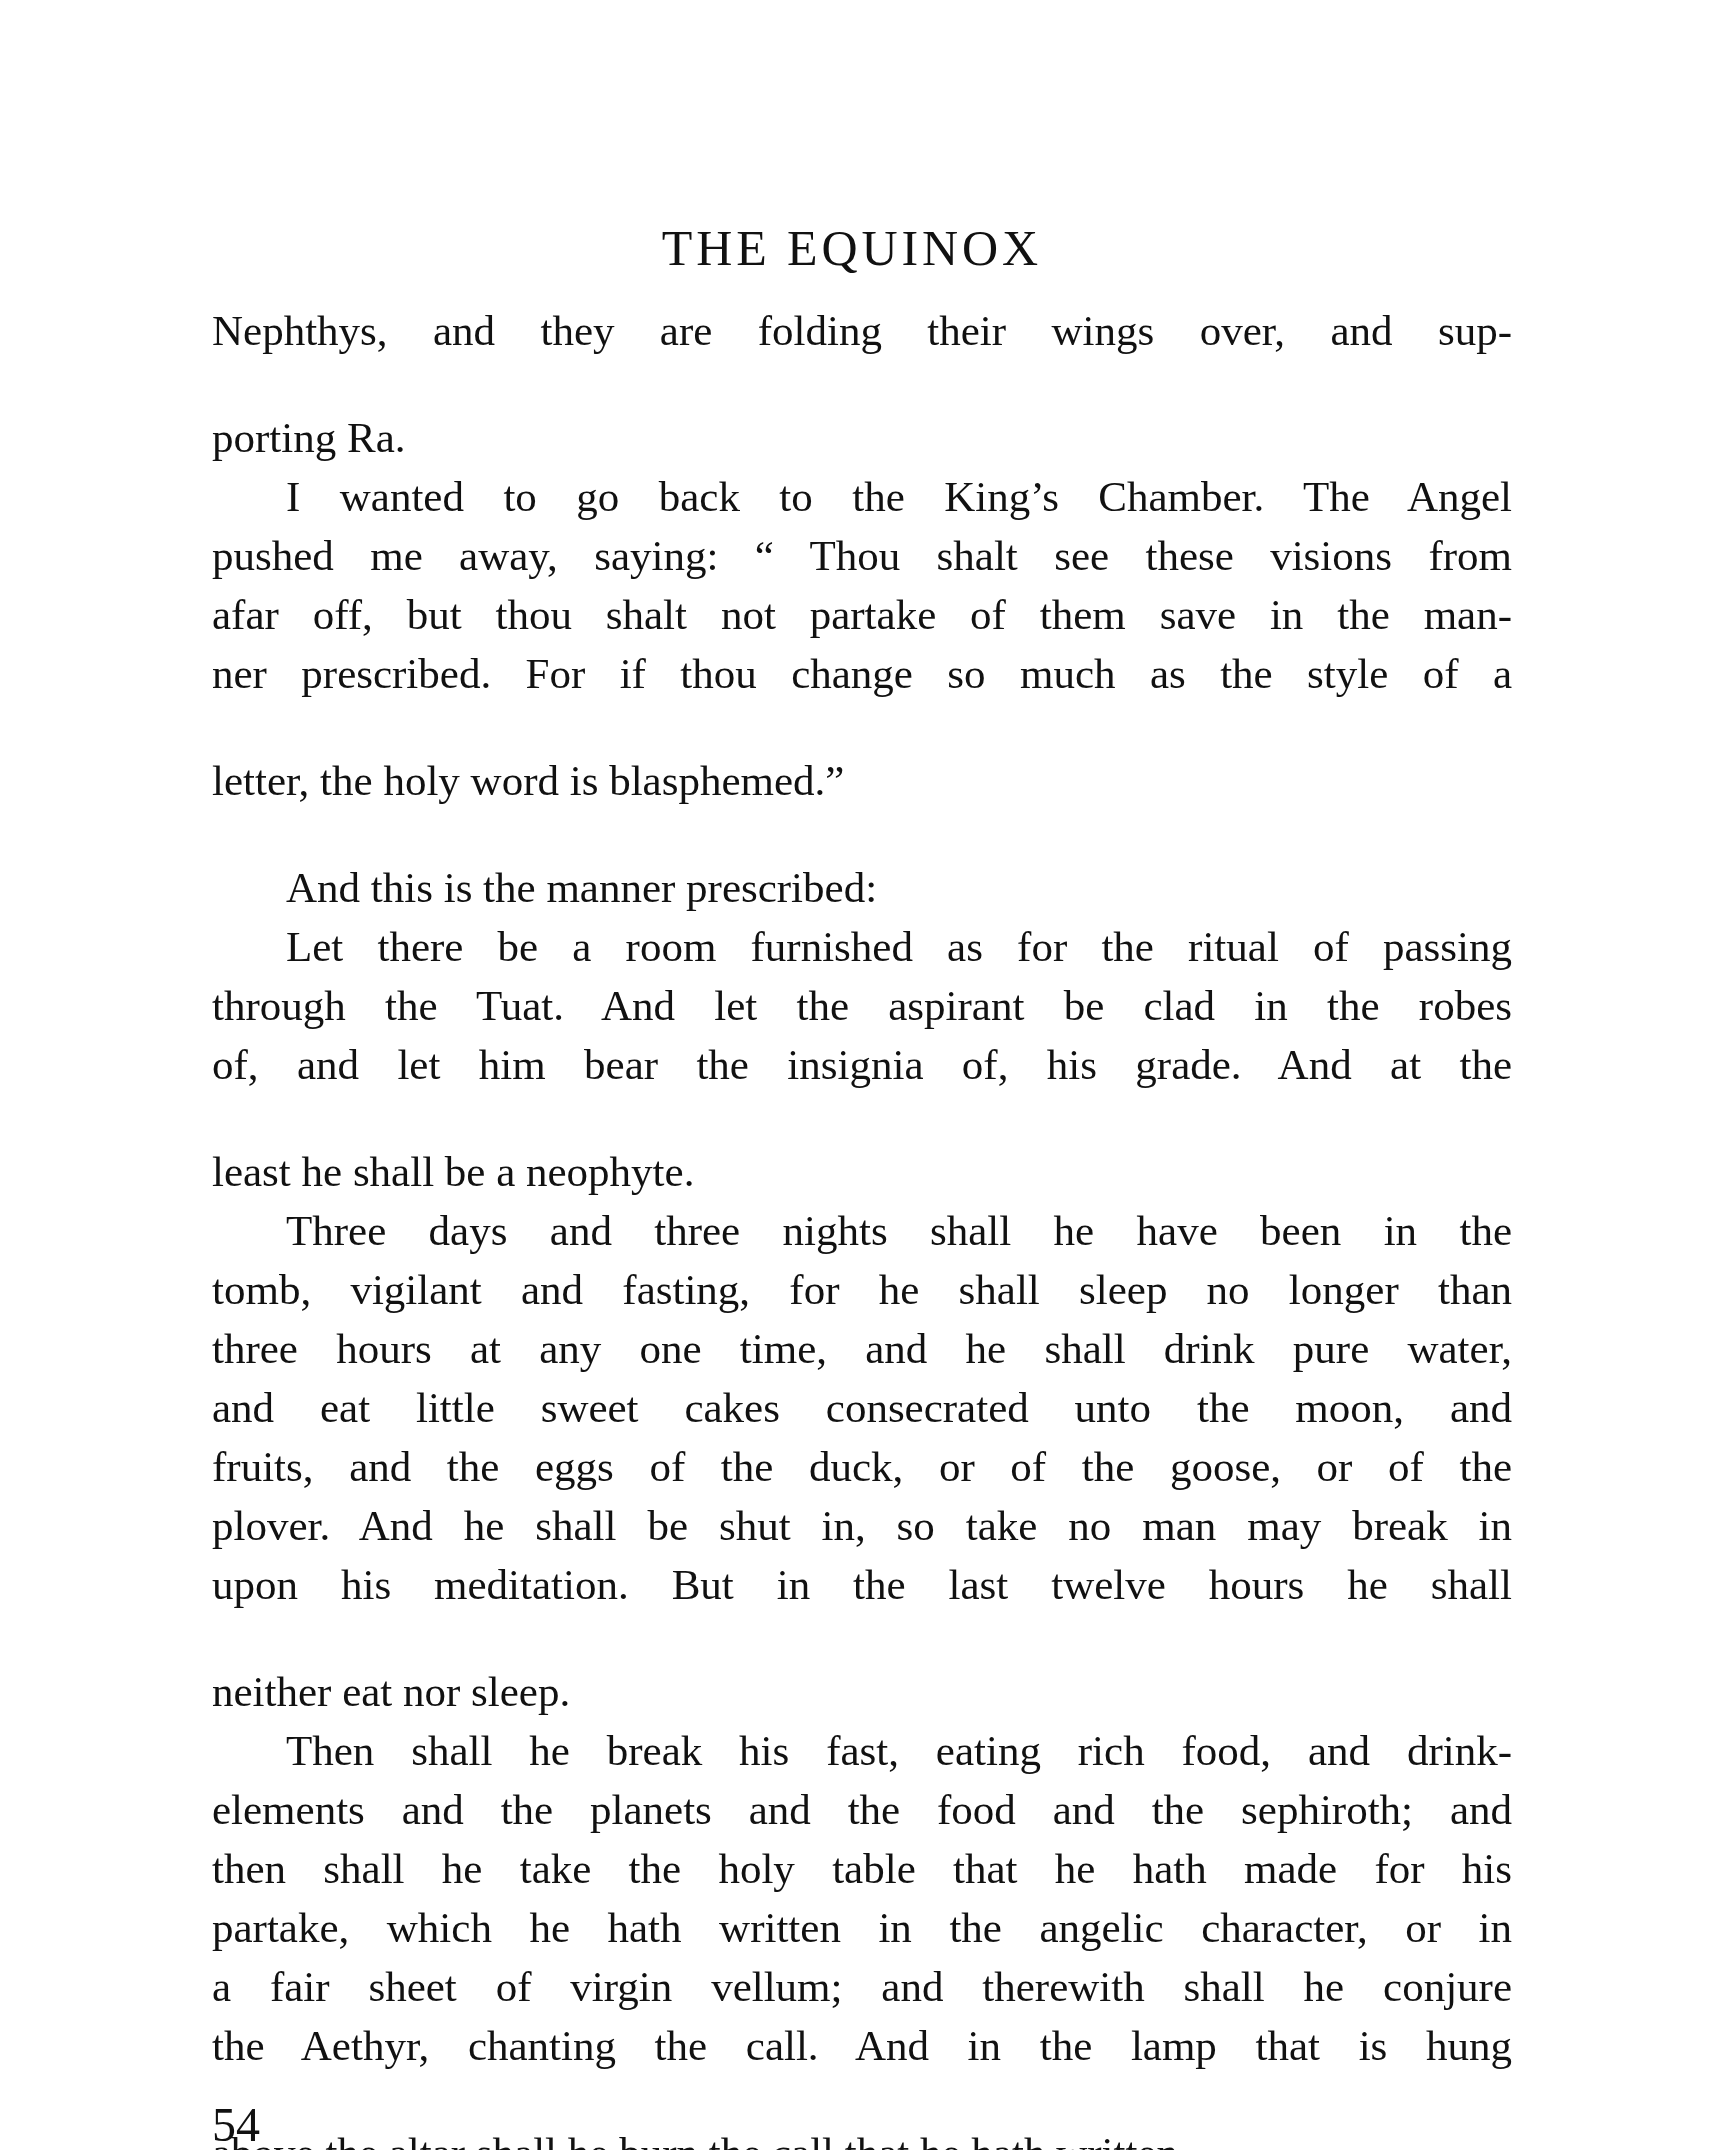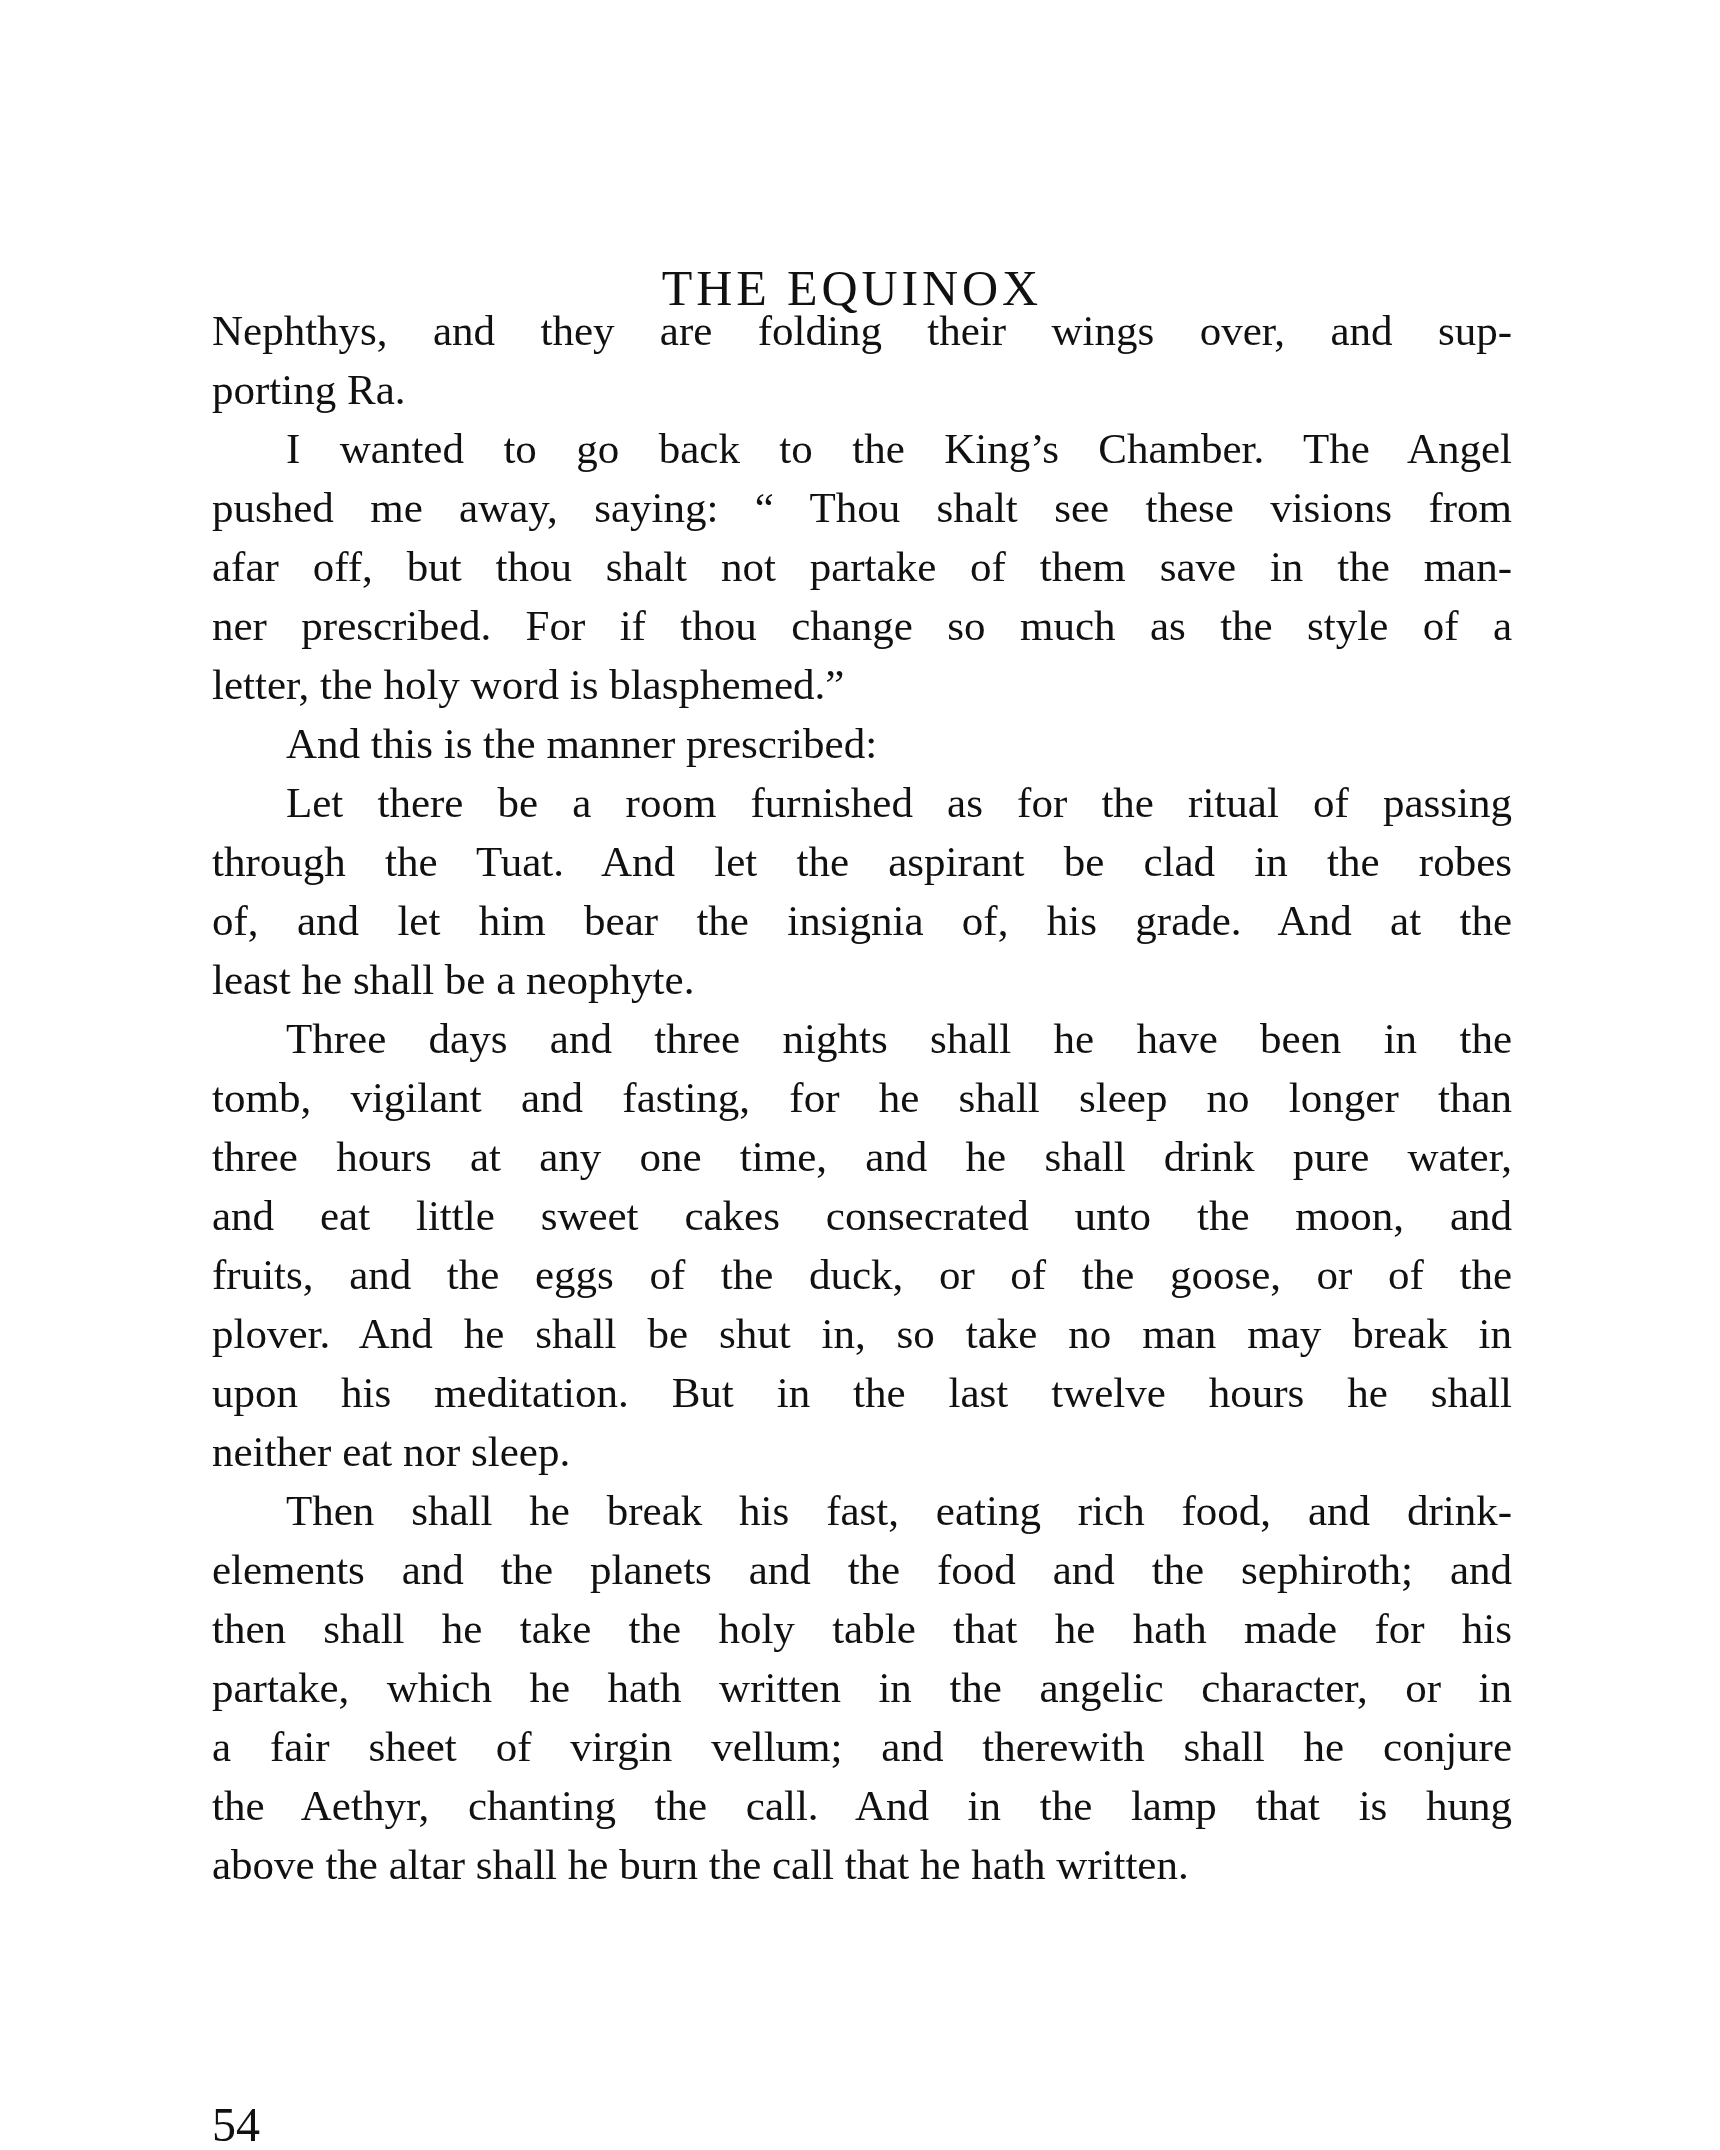--- a/index.html
+++ b/index.html
@@ -25,21 +25,20 @@
     position: absolute;
     left: 0;
     width: 1721px;
     top: 222px;
     text-align: center;
     font-size: 50px;
     line-height: 52px;
     letter-spacing: 3.9px;
     padding-left: 0;
     box-sizing: border-box;
-    margin-top: 40px;
   }
   .running-head span { position: relative; left: -8.6px; }
   .body-text {
     position: absolute;
     left: 212px;
     top: 301px;
     width: 1300px;
     font-size: 43px;
     line-height: 59px;
   }
@@ -47,20 +46,21 @@
     display: block;
     height: 59px;
     white-space: nowrap;
     text-align: justify;
     text-align-last: justify;
     word-spacing: 0;
   }
   .line.last {
     text-align: left;
     text-align-last: left;
+    margin-top: 48px;
   }
   .line.indent {
     padding-left: 74px;
   }
   .folio {
     position: absolute;
     left: 212px;
     top: 2095px;
     font-size: 48px;
     line-height: 59px;

